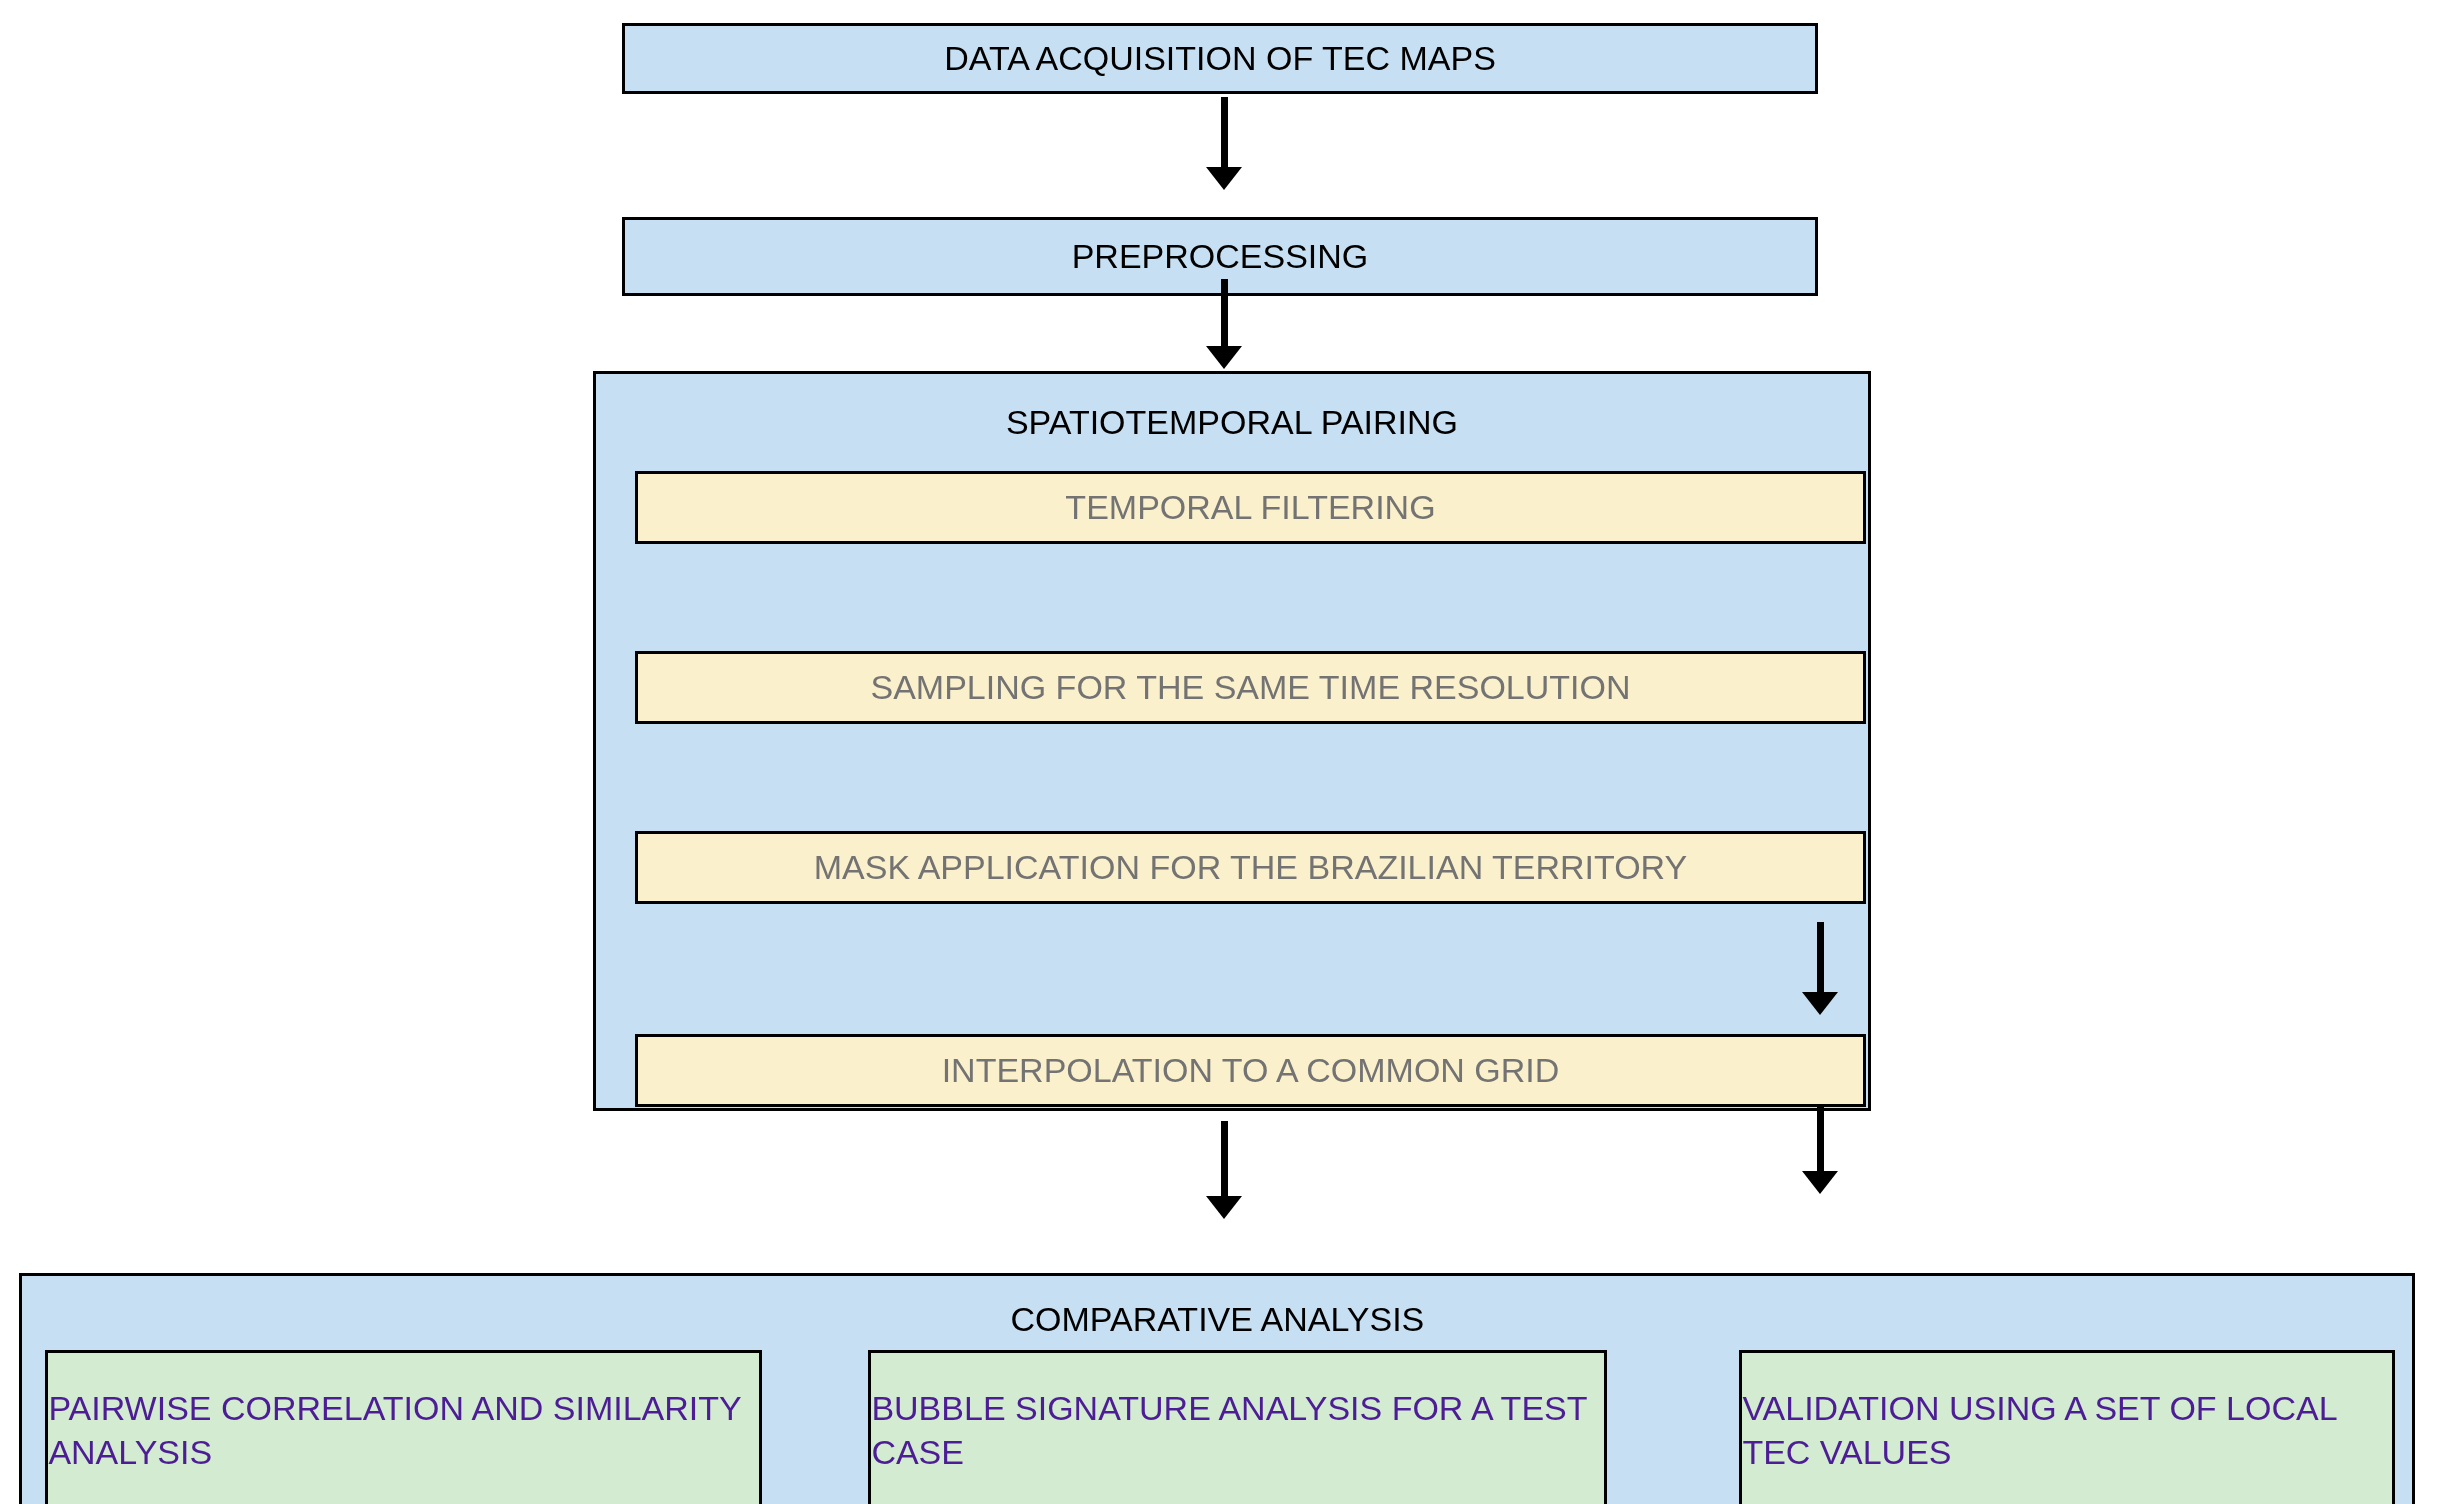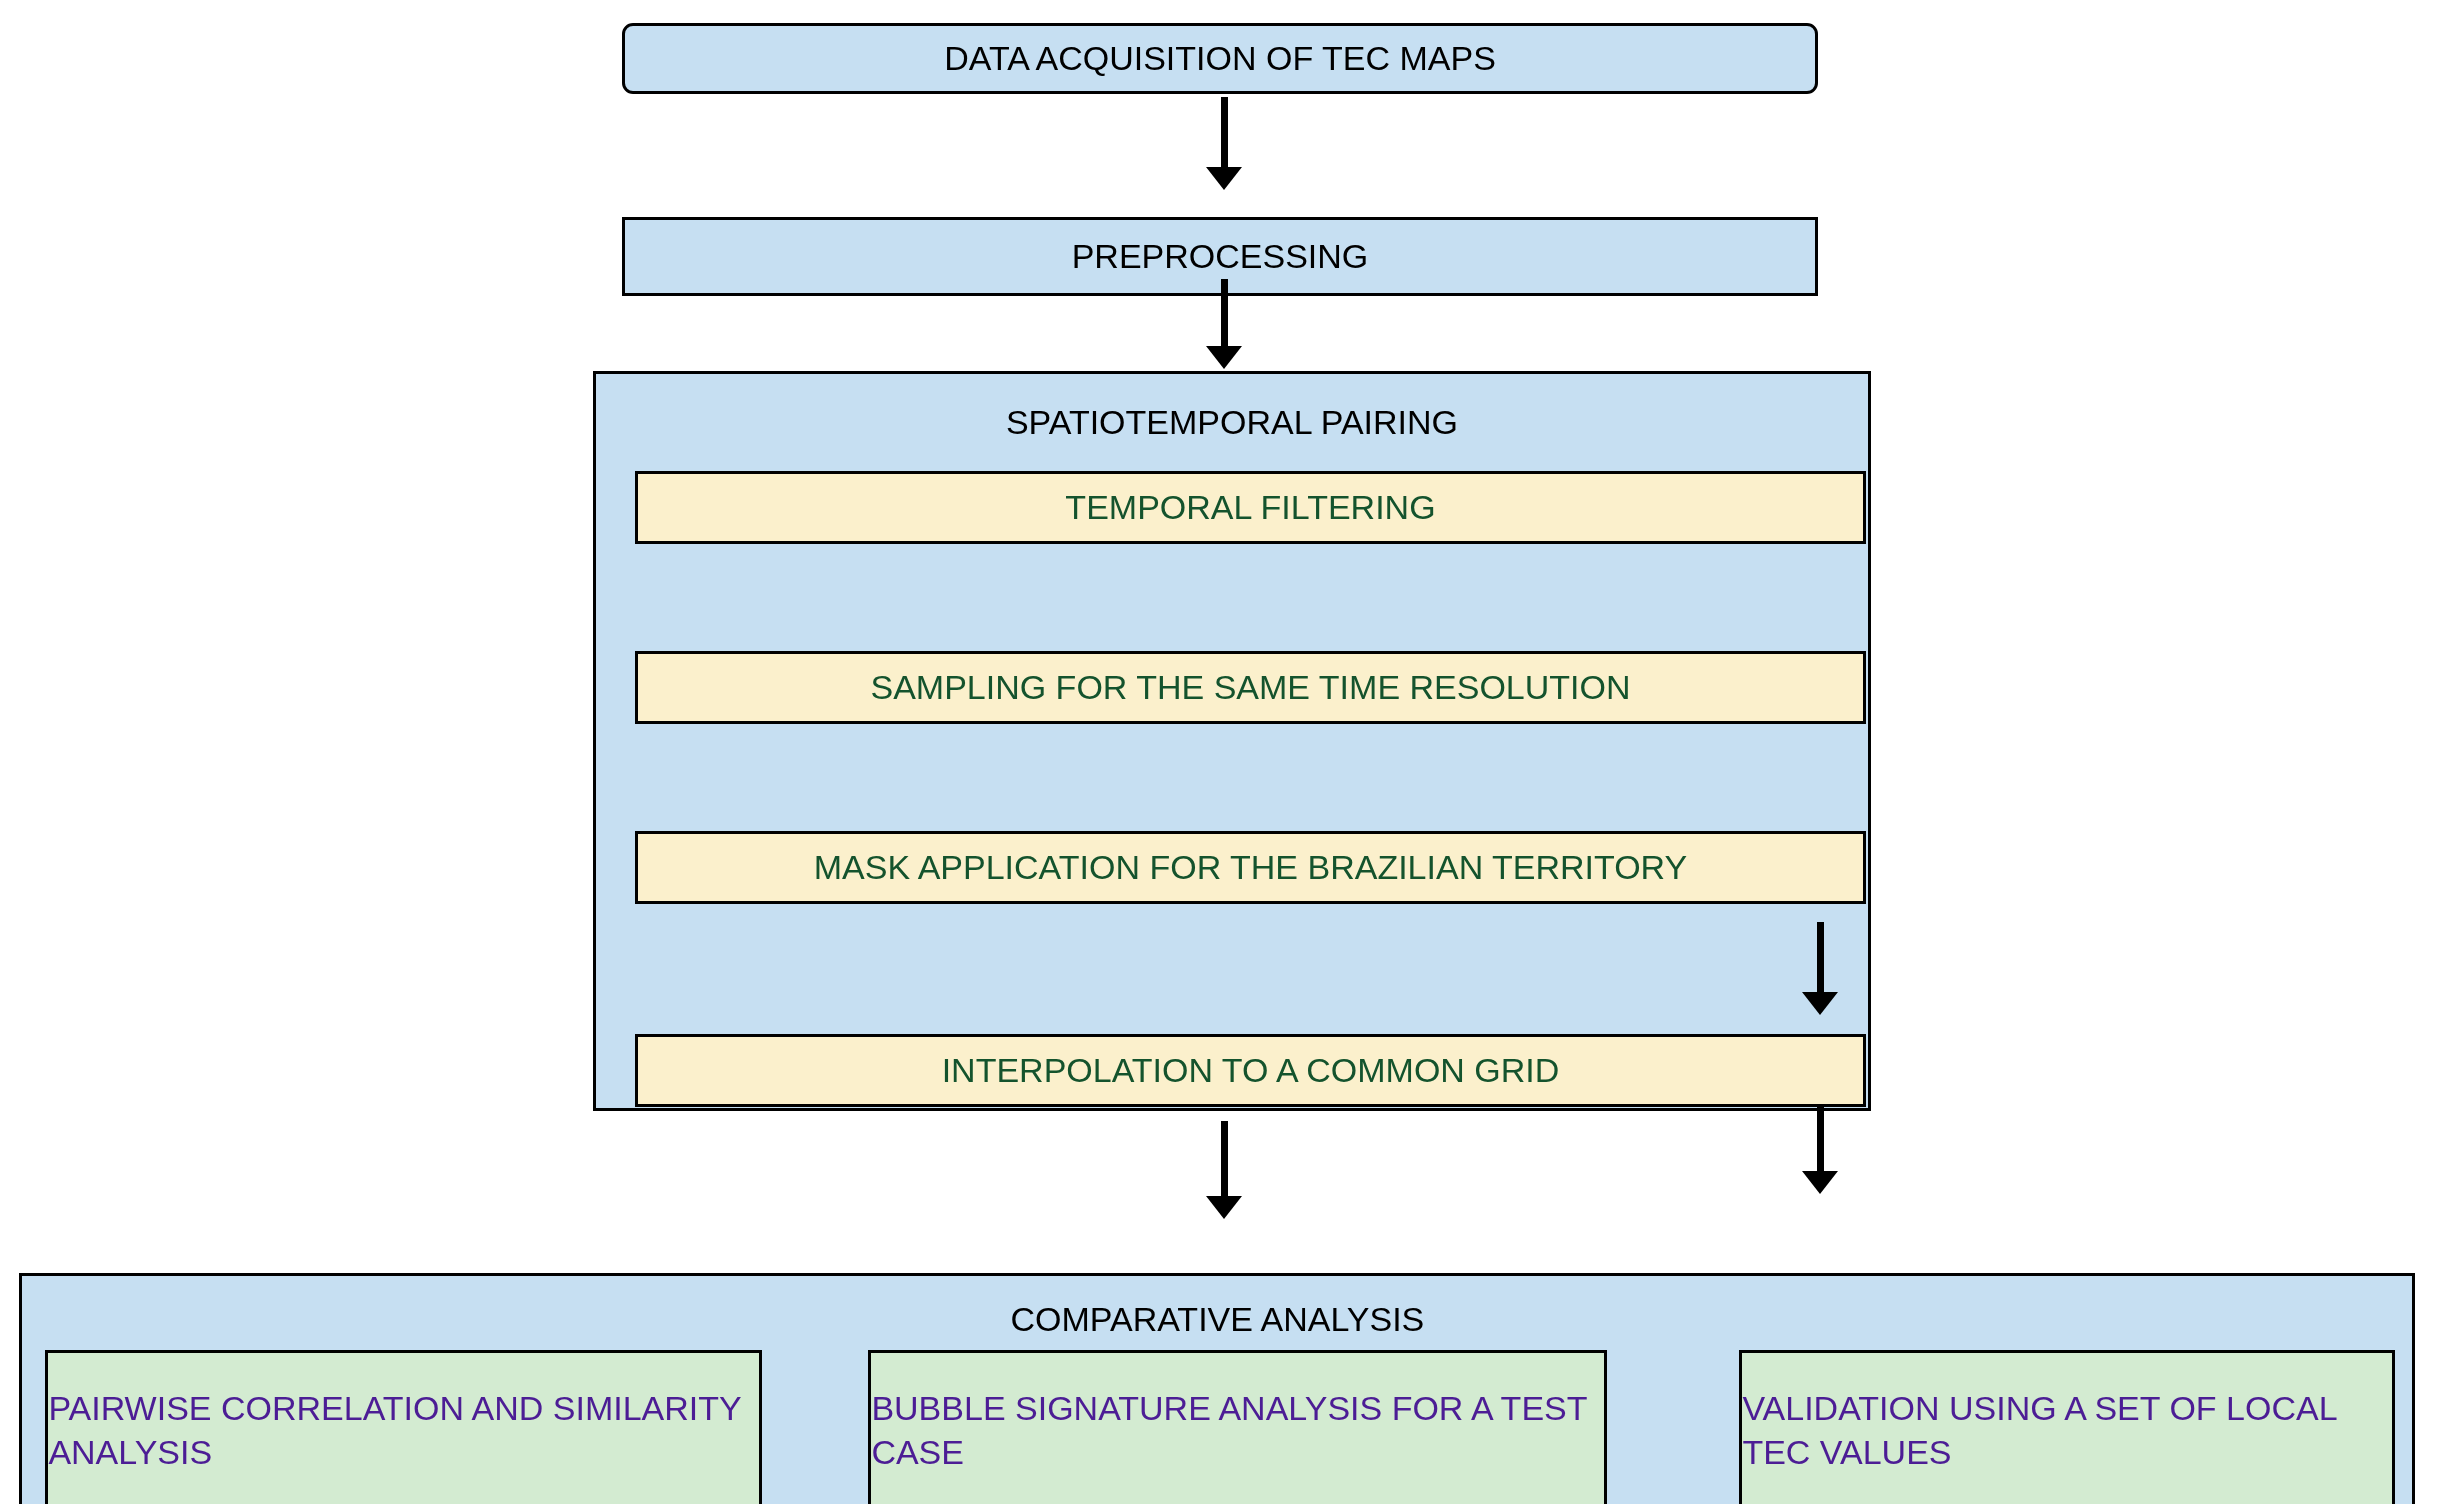--- a/index.html
+++ b/index.html
@@ -27,21 +27,20 @@
     line-height: 1.28;
   }
   .blue  { background: #c6dff2; }
   .yellow{ background: #fbf0cc; }
   .green { background: #d3ebd1; }
 
   
   #node-data-acquisition {
     left: 622px; top: 23px; width: 1196px; height: 71px;
     font-size: 34px;
-    border-radius: 11px;
   }
   #node-preprocessing {
     left: 622px; top: 194px; width: 1196px; height: 79px;
     font-size: 34px;
     margin-top: 23px;
   }
   #group-spatiotemporal {
     left: 593px; top: 371px; width: 1278px; height: 740px;
     display: block;
   }
@@ -53,21 +52,21 @@
   }
   .sub-node {
     position: absolute;
     box-sizing: border-box;
     border: 3.2px solid #000000;
     display: flex;
     align-items: center;
     justify-content: center;
     text-align: center;
     font-size: 34px;
-    color: #14532d;
+    color: #737373;
     left: 39px;
     width: 1231px;
     height: 73px;
   }
   #node-temporal-filtering        { top: 97px; }
   #node-sampling-resolution       { top: 277px; align-items: center; }
   #node-mask-application          { top: 457px; }
   #node-interpolation-grid        { top: 636px; margin-top: 24px; }
 
   #group-comparative {

